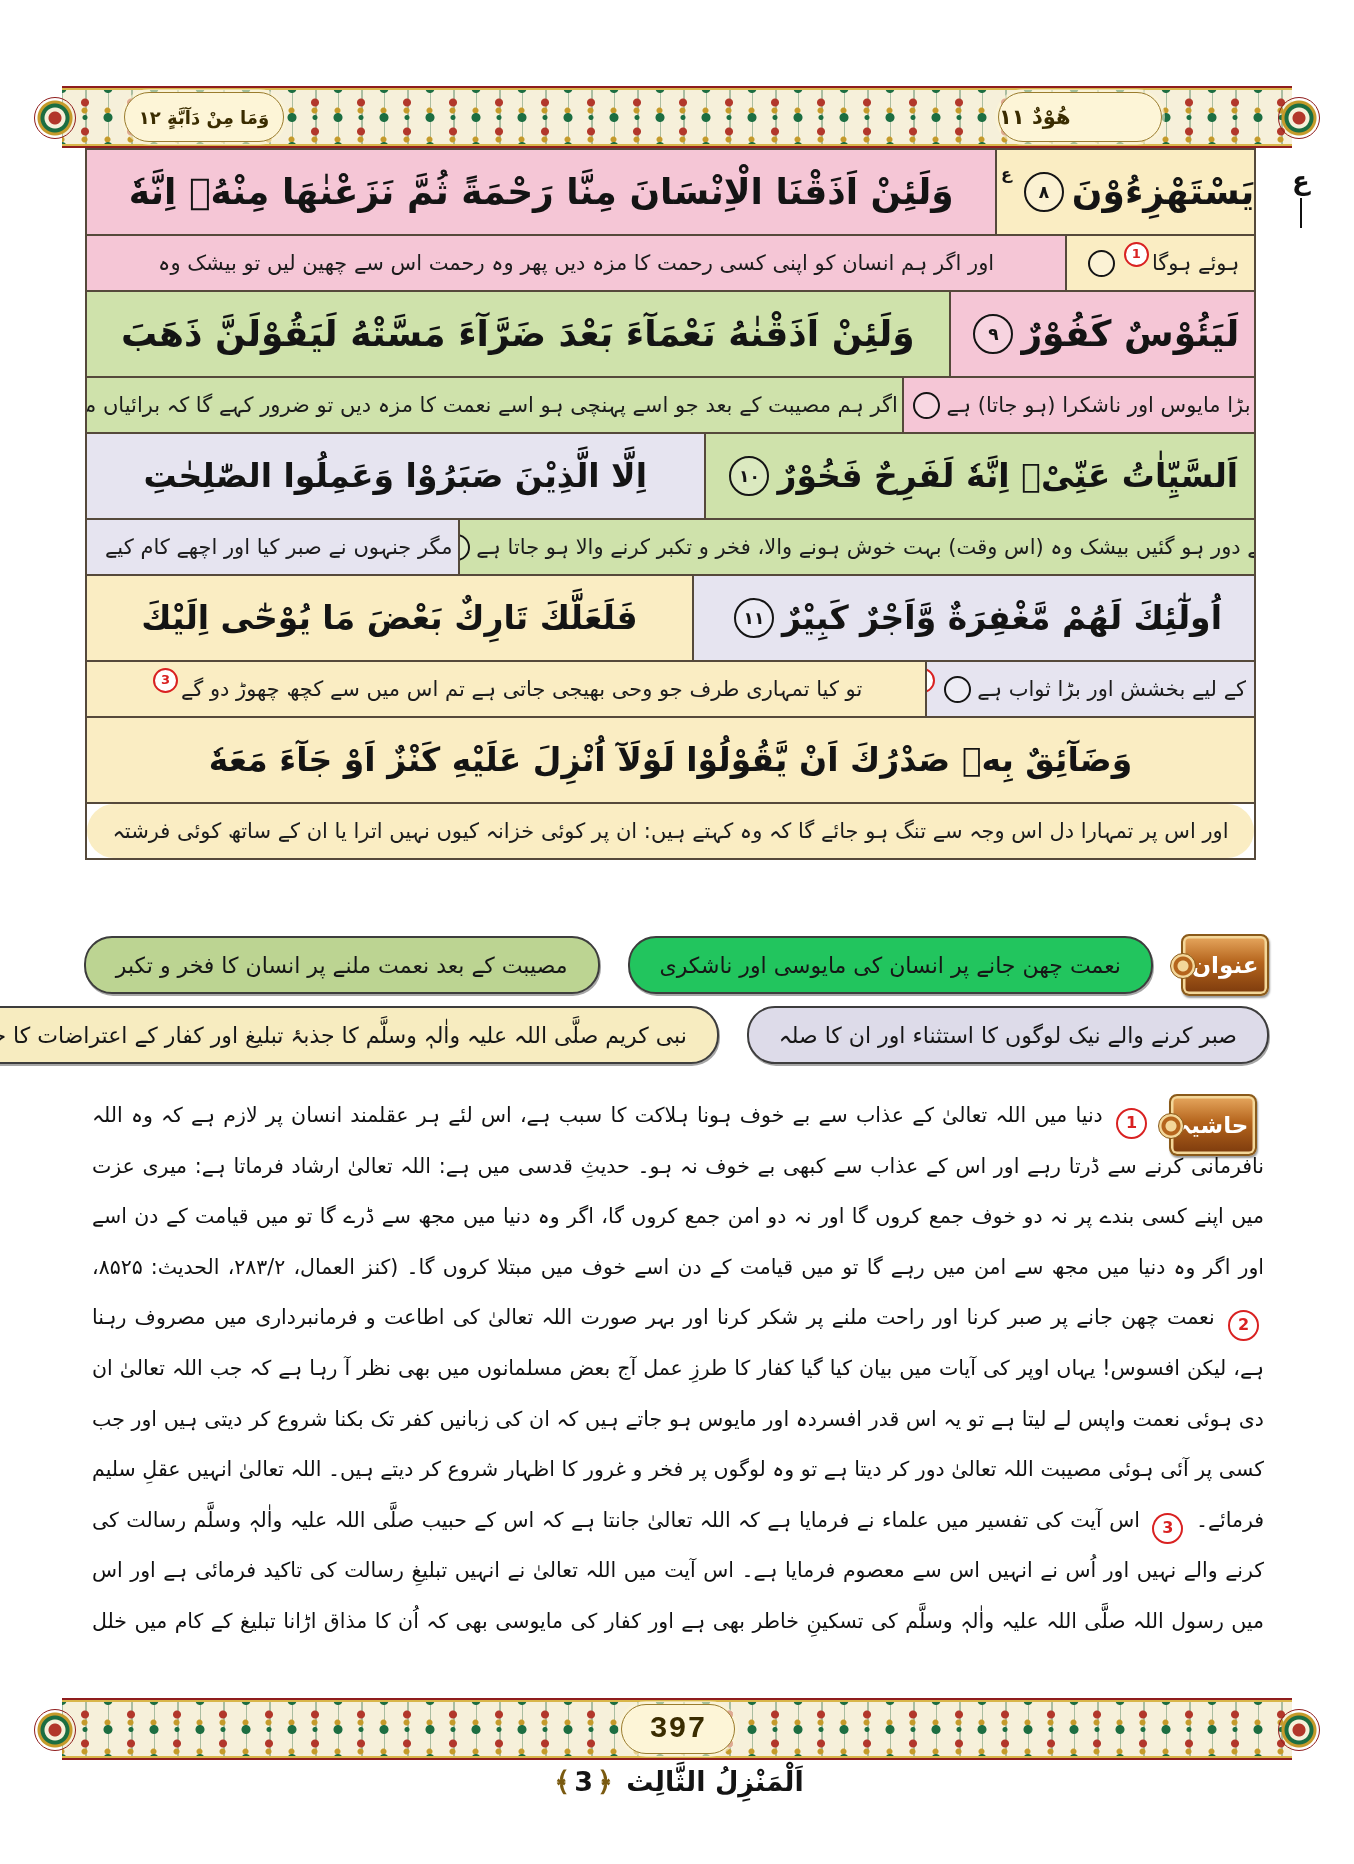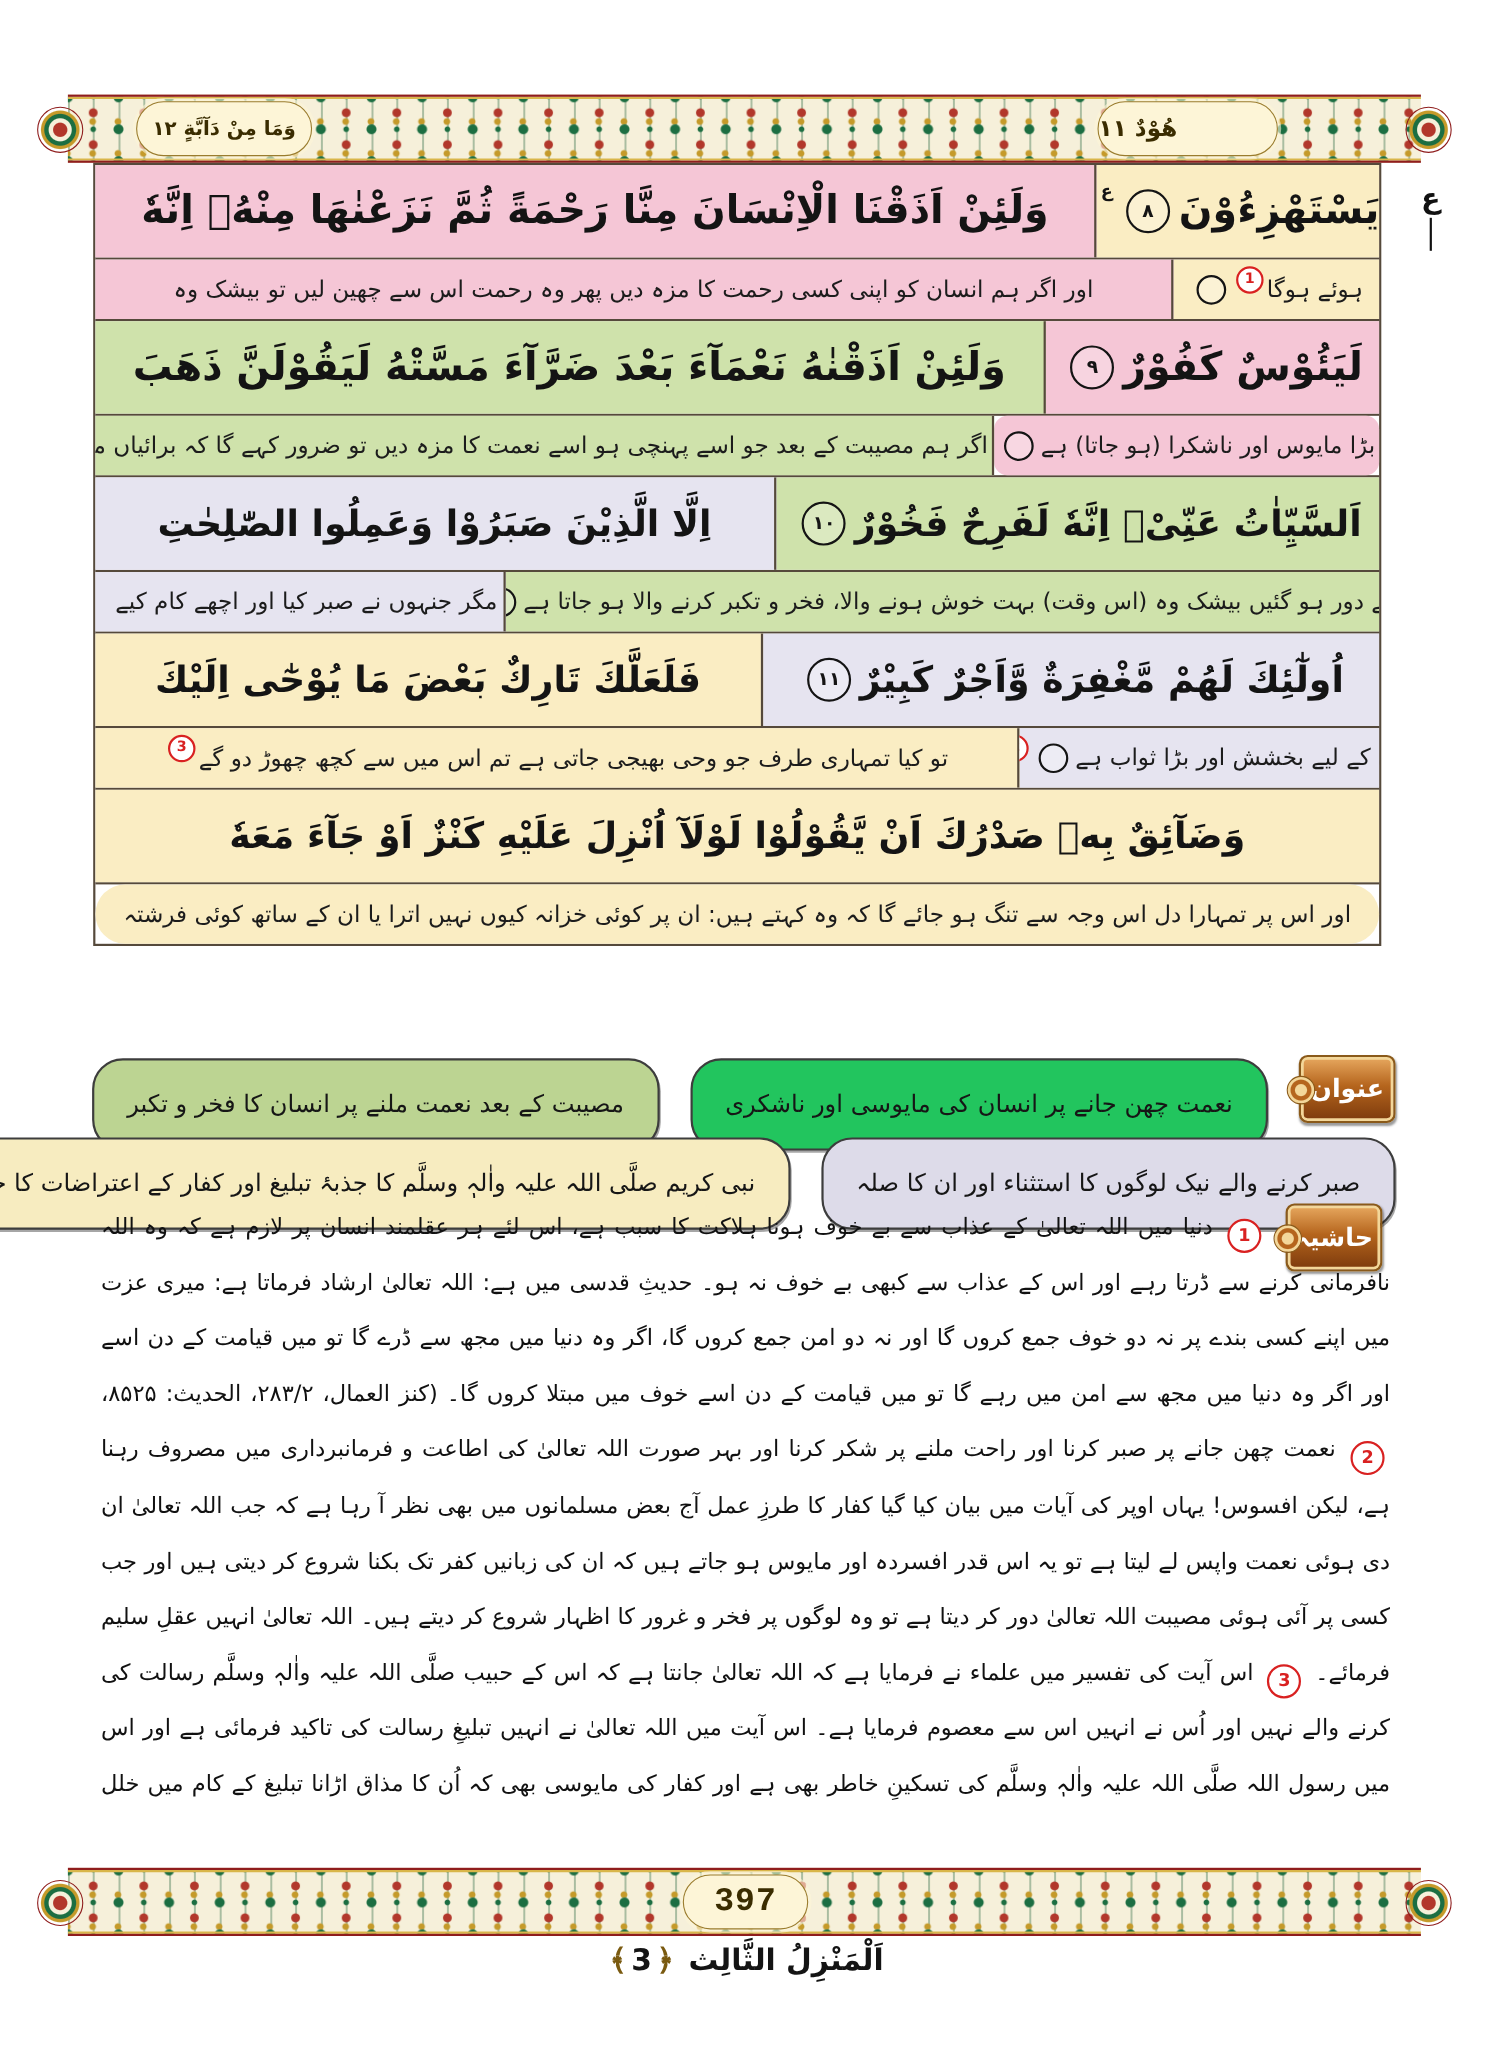--- a/index.html
+++ b/index.html
@@ -88,23 +88,22 @@
     font-size:26px;font-weight:bold;color:#111;line-height:1;
   }
   .margin-ruku::after{content:"";display:block;width:2px;height:30px;background:#111;margin:4px auto 0;}
   
   .pills{position:absolute;right:85px;left:85px;display:flex;direction:rtl;align-items:center;gap:28px;}
   .pills.rowA{top:934px;justify-content:flex-start;}
   .pills.rowB{top:1006px;justify-content:flex-start;}
   .pill{
     height:54px;border:2px solid #3d3d3d;border-radius:28px;
     display:flex;align-items:center;justify-content:center;
-    padding:13px 30px;font-size:22px;color:#161616;white-space:nowrap;
+    padding:0 30px;font-size:22px;color:#161616;white-space:nowrap;
     box-shadow:1px 2px 0 rgba(0,0,0,.35);
-    margin-top:28px;
   }
   .label-box{
     position:relative;flex:none;width:84px;height:58px;border-radius:8px;
     background:linear-gradient(180deg,#e8a960,#b5651d 45%,#7c3a0d);
     border:2px solid #8a5a1a;box-shadow:inset 0 0 0 2.5px #f3d79a,1px 2px 2px rgba(0,0,0,.4);
     display:flex;align-items:center;justify-content:center;
     color:#fff;font-size:23px;font-weight:bold;
   }
   .label-box::after{
     content:"";position:absolute;left:-13px;top:50%;margin-top:-12px;width:24px;height:24px;border-radius:50%;
@@ -185,21 +184,21 @@
       <span class="vc">
           <span>۹</span>
         </span>
     </div>
     <div class="seg bg-green ar" style="flex:1;">
       <span>وَلَئِنْ اَذَقْنٰهُ نَعْمَآءَ بَعْدَ ضَرَّآءَ مَسَّتْهُ لَیَقُوْلَنَّ ذَهَبَ</span>
     </div>
   </div>
 
   <div class="row urdu">
-    <div class="seg bg-pink ur" style="flex:0 0 30%;border-radius:12px;">
+    <div class="seg bg-pink ur" style="flex:0 0 30%;">
       <span>بڑا مایوس اور ناشکرا (ہو جاتا) ہے</span>
       <span class="ring"></span>
     </div>
     <div class="seg bg-green ur" style="flex:1;">
       <span>اور اگر ہم مصیبت کے بعد جو اسے پہنچی ہو اسے نعمت کا مزہ دیں تو ضرور کہے گا کہ برائیاں مجھ</span>
     </div>
   </div>
 
   <div class="row arabic">
     <div class="seg bg-green ar small" style="flex:0 0 47%;">

